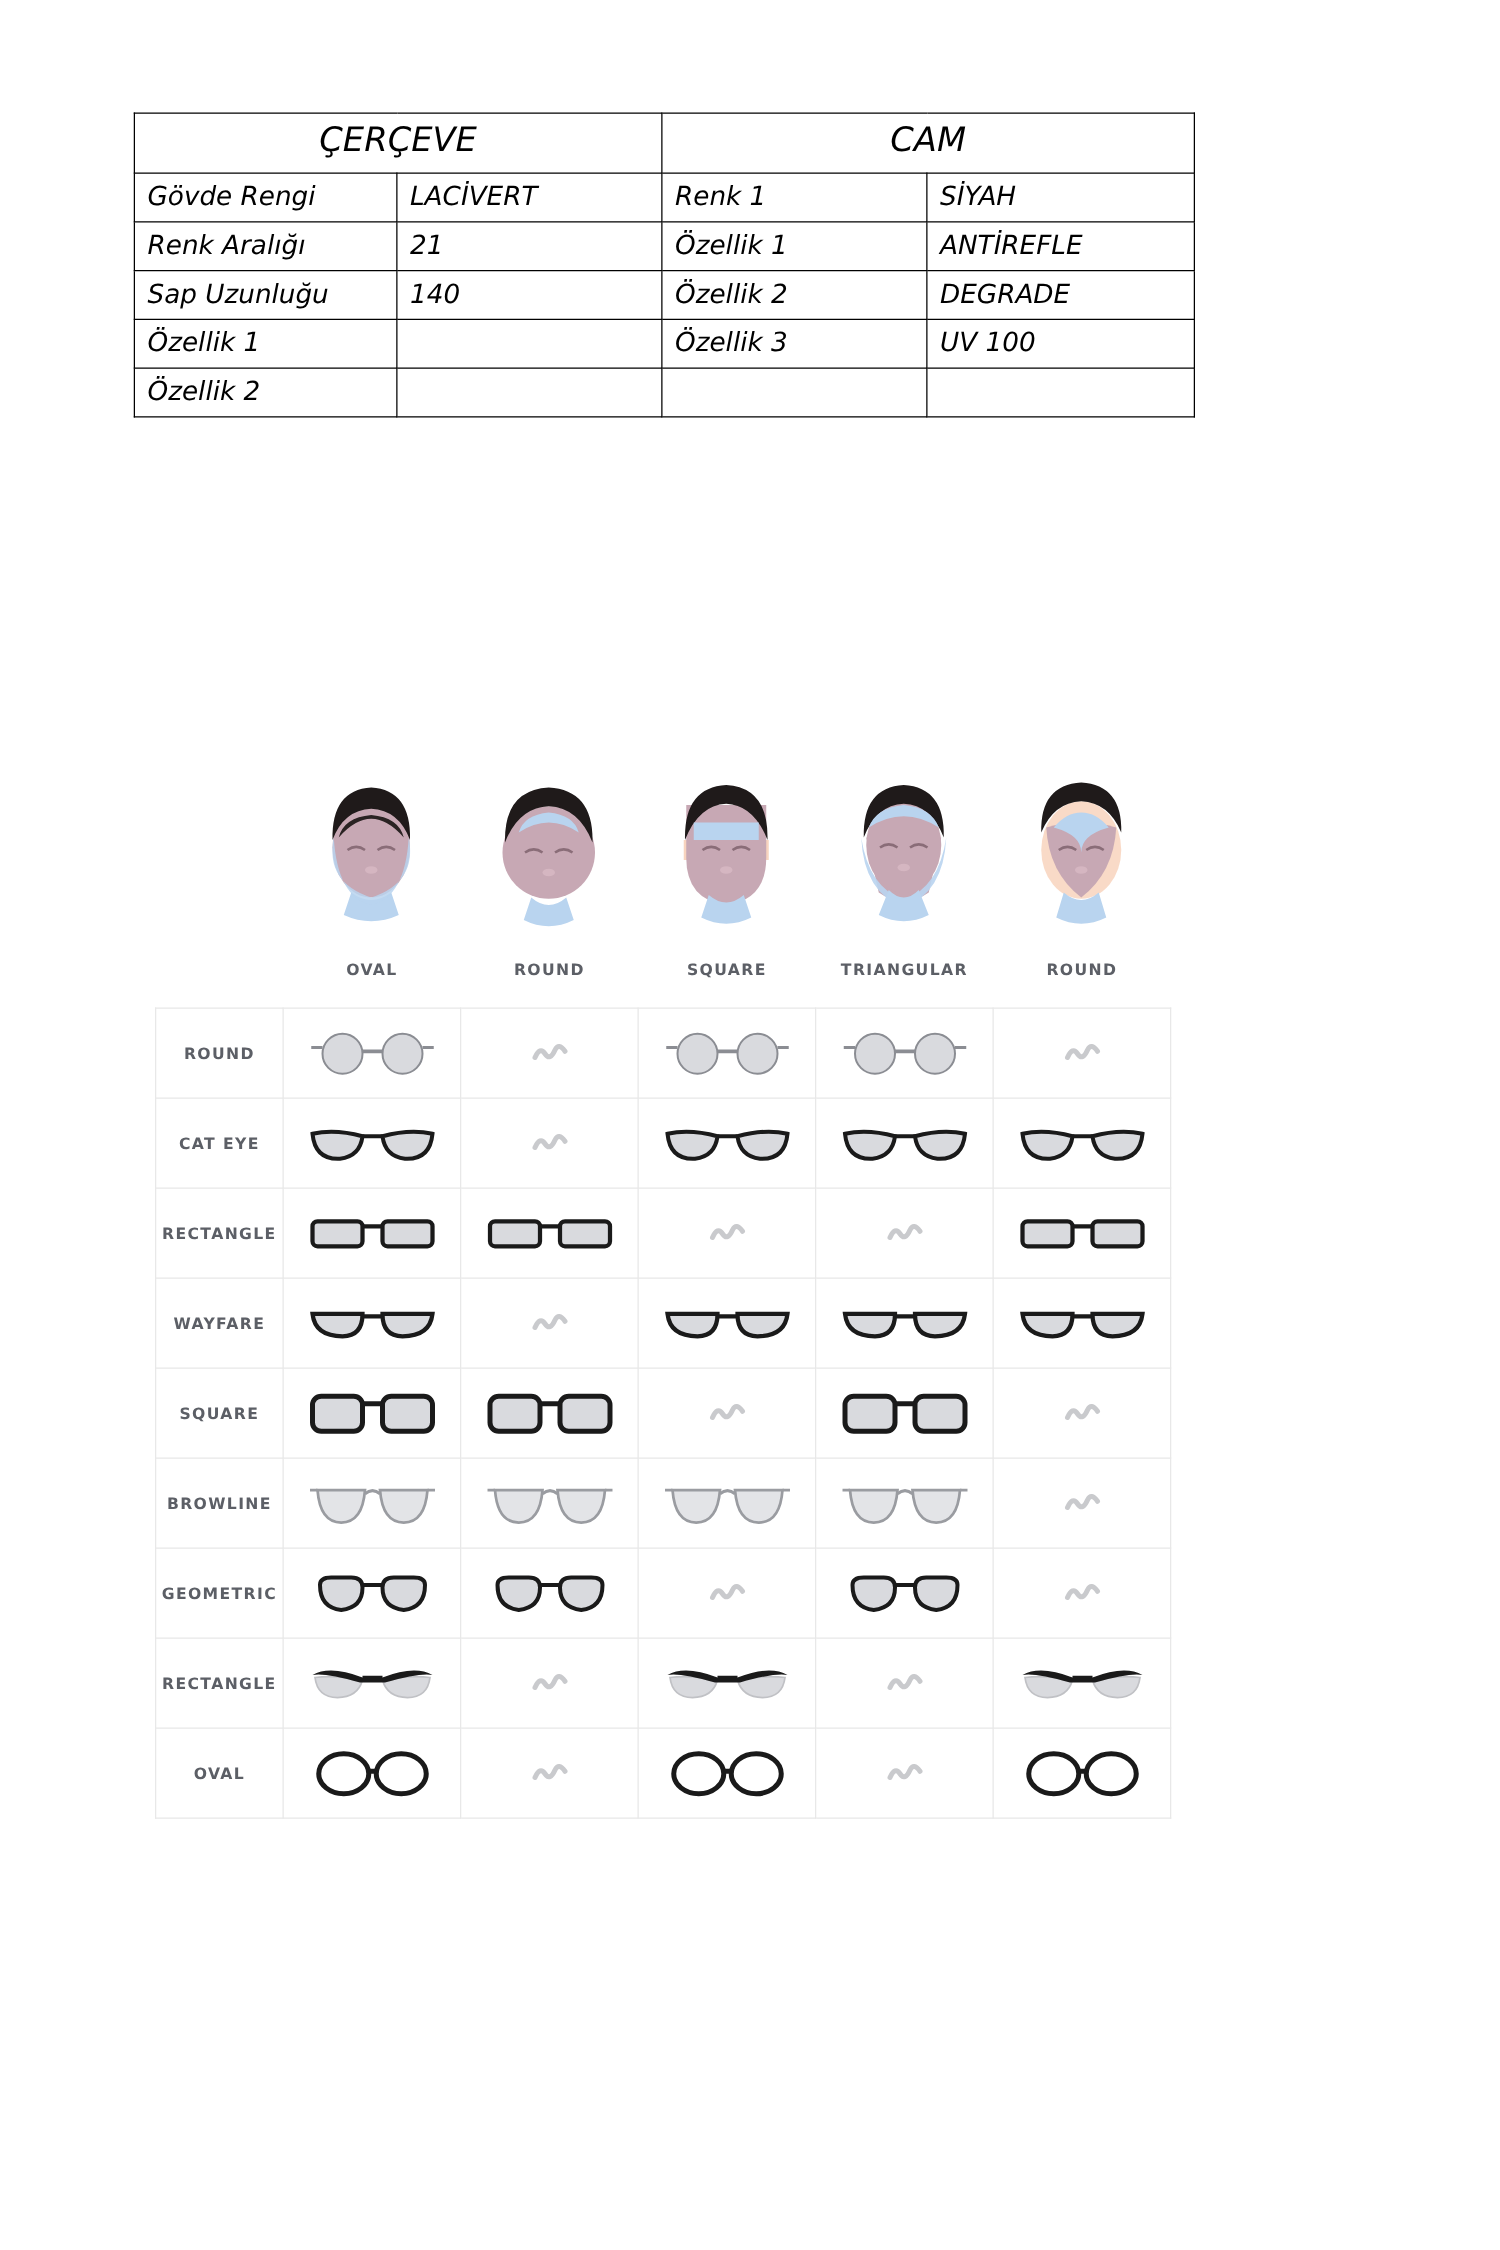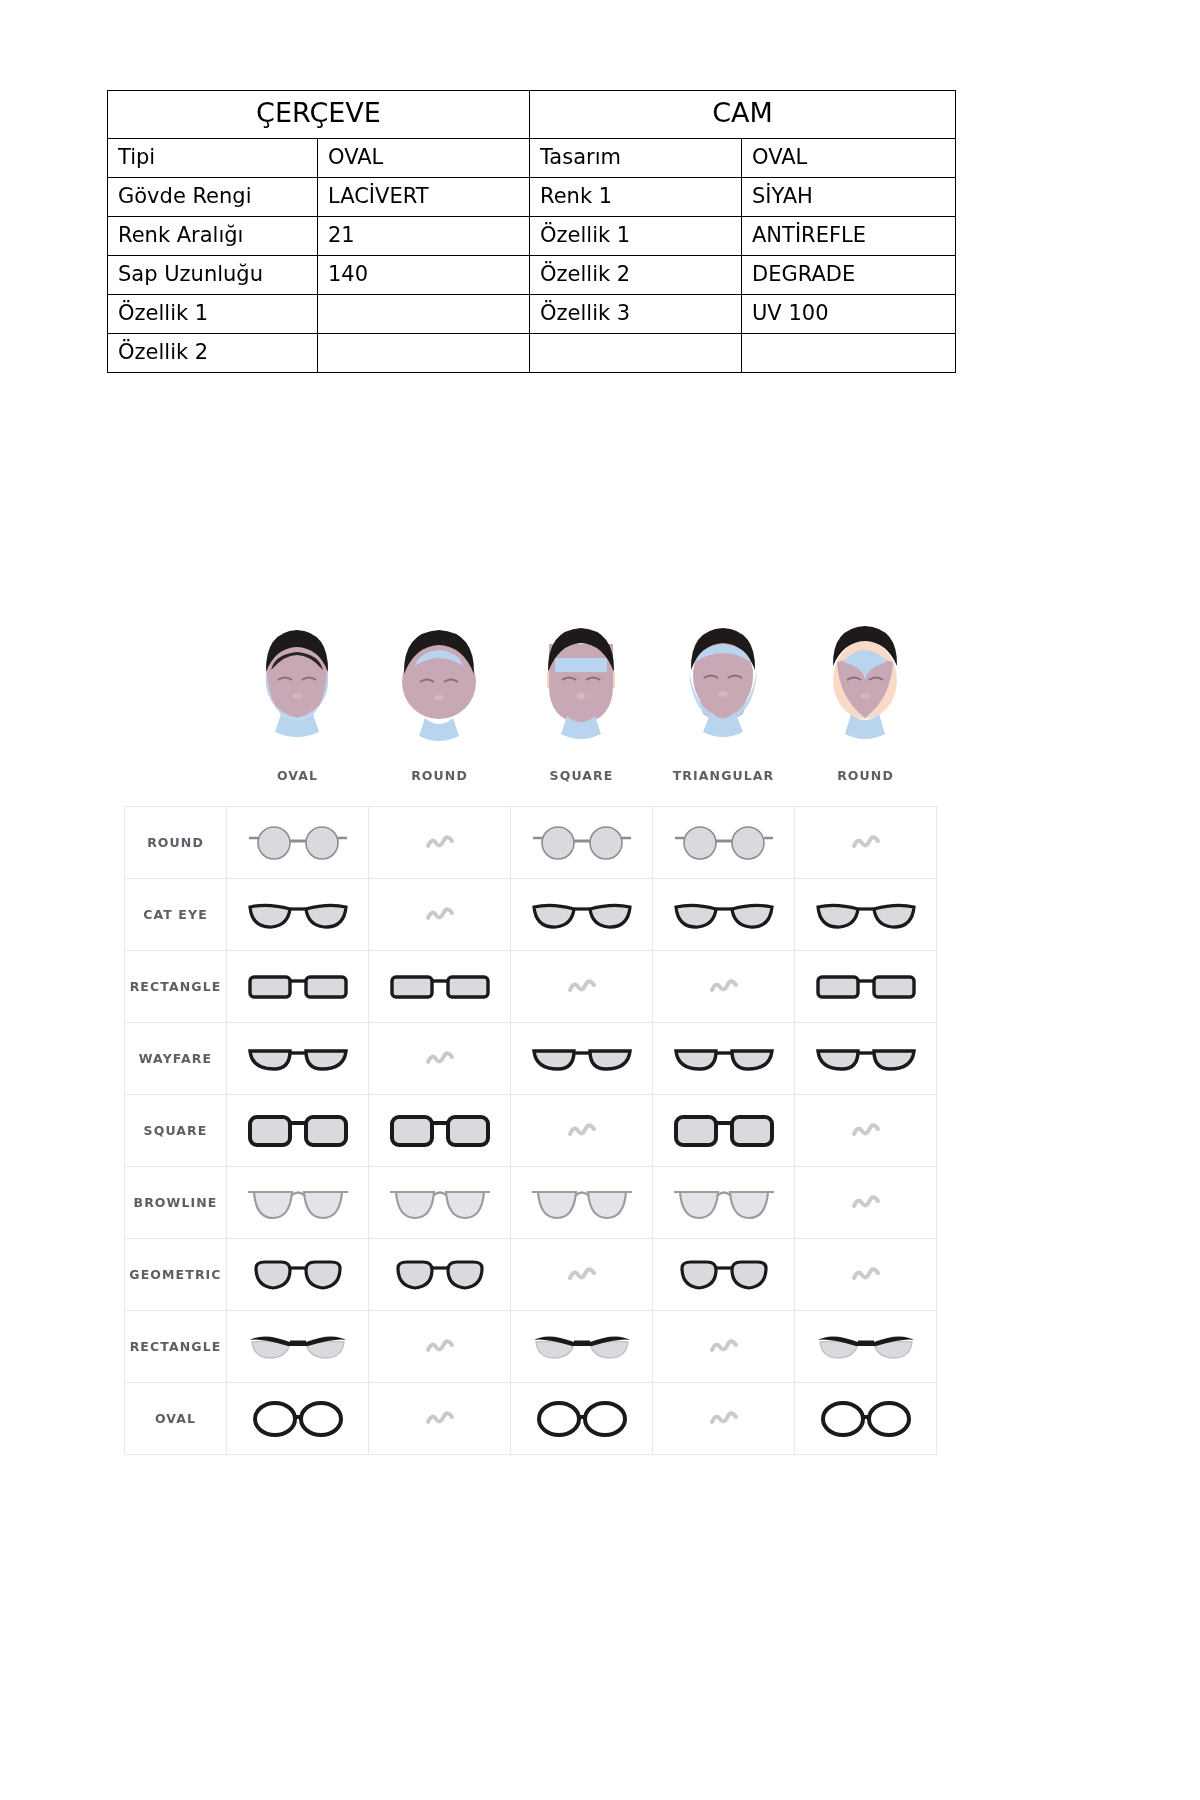--- a/index.html
+++ b/index.html
@@ -20,20 +20,21 @@
   #spec-table-wrap {
     position: absolute;
     left: 107px;
     top: 90px;
     width: 848px;
   }
   table.spec {
     border-collapse: collapse;
     width: 100%;
     table-layout: fixed;
+    font-style: italic;
   }
   table.spec td {
     border: 1px solid #000000;
     padding: 0 10px;
     font-size: 21px;
     line-height: 1.1;
     vertical-align: middle;
     height: 38px;
   }
   table.spec td.hdr {
@@ -135,26 +136,20 @@
     <colgroup>
         <col class="c1">
         <col class="c2">
         <col class="c3">
         <col class="c4">
       </colgroup>
     <tbody>
       <tr>
         <td class="hdr" colspan="2">ÇERÇEVE</td>
         <td class="hdr" colspan="2">CAM</td>
-      </tr>
-      <tr>
-        <td>Tipi</td>
-        <td class="valtop">OVAL</td>
-        <td>Tasarım</td>
-        <td class="valtop">OVAL</td>
       </tr>
       <tr>
         <td>Gövde Rengi</td>
         <td class="valtop">LACİVERT</td>
         <td>Renk 1</td>
         <td class="valtop">SİYAH</td>
       </tr>
       <tr>
         <td>Renk Aralığı</td>
         <td class="valtop">21</td>

